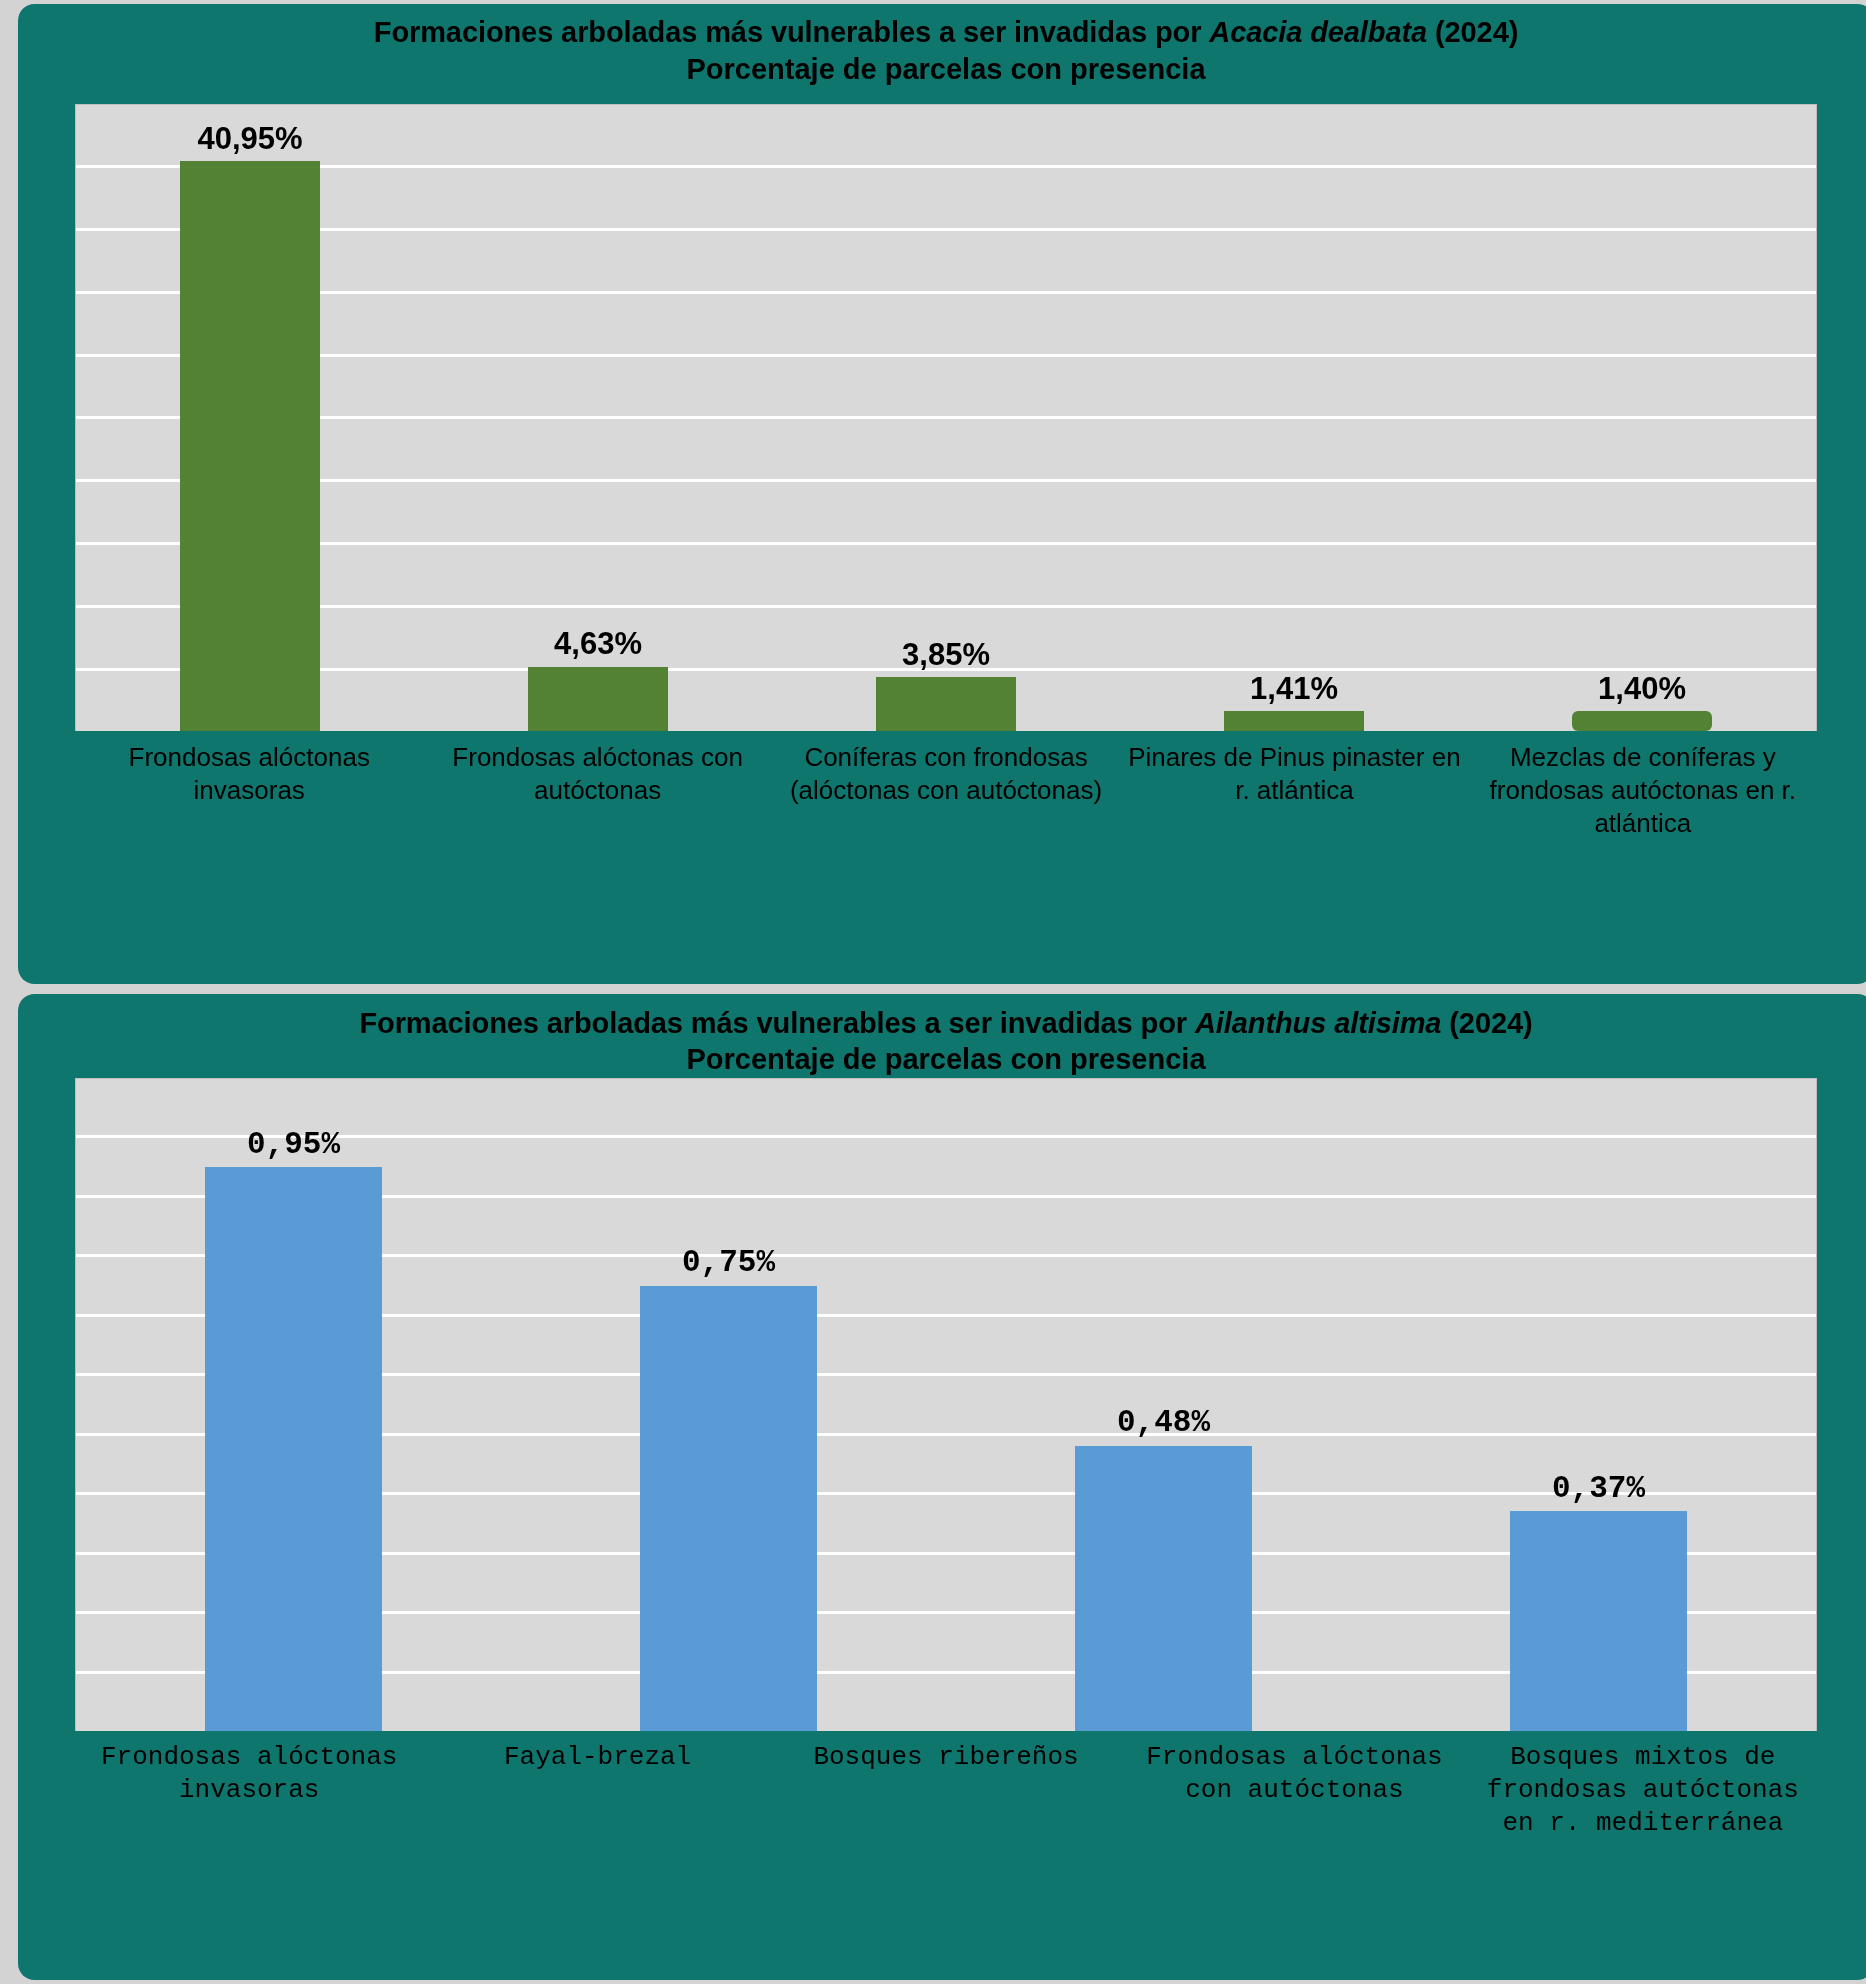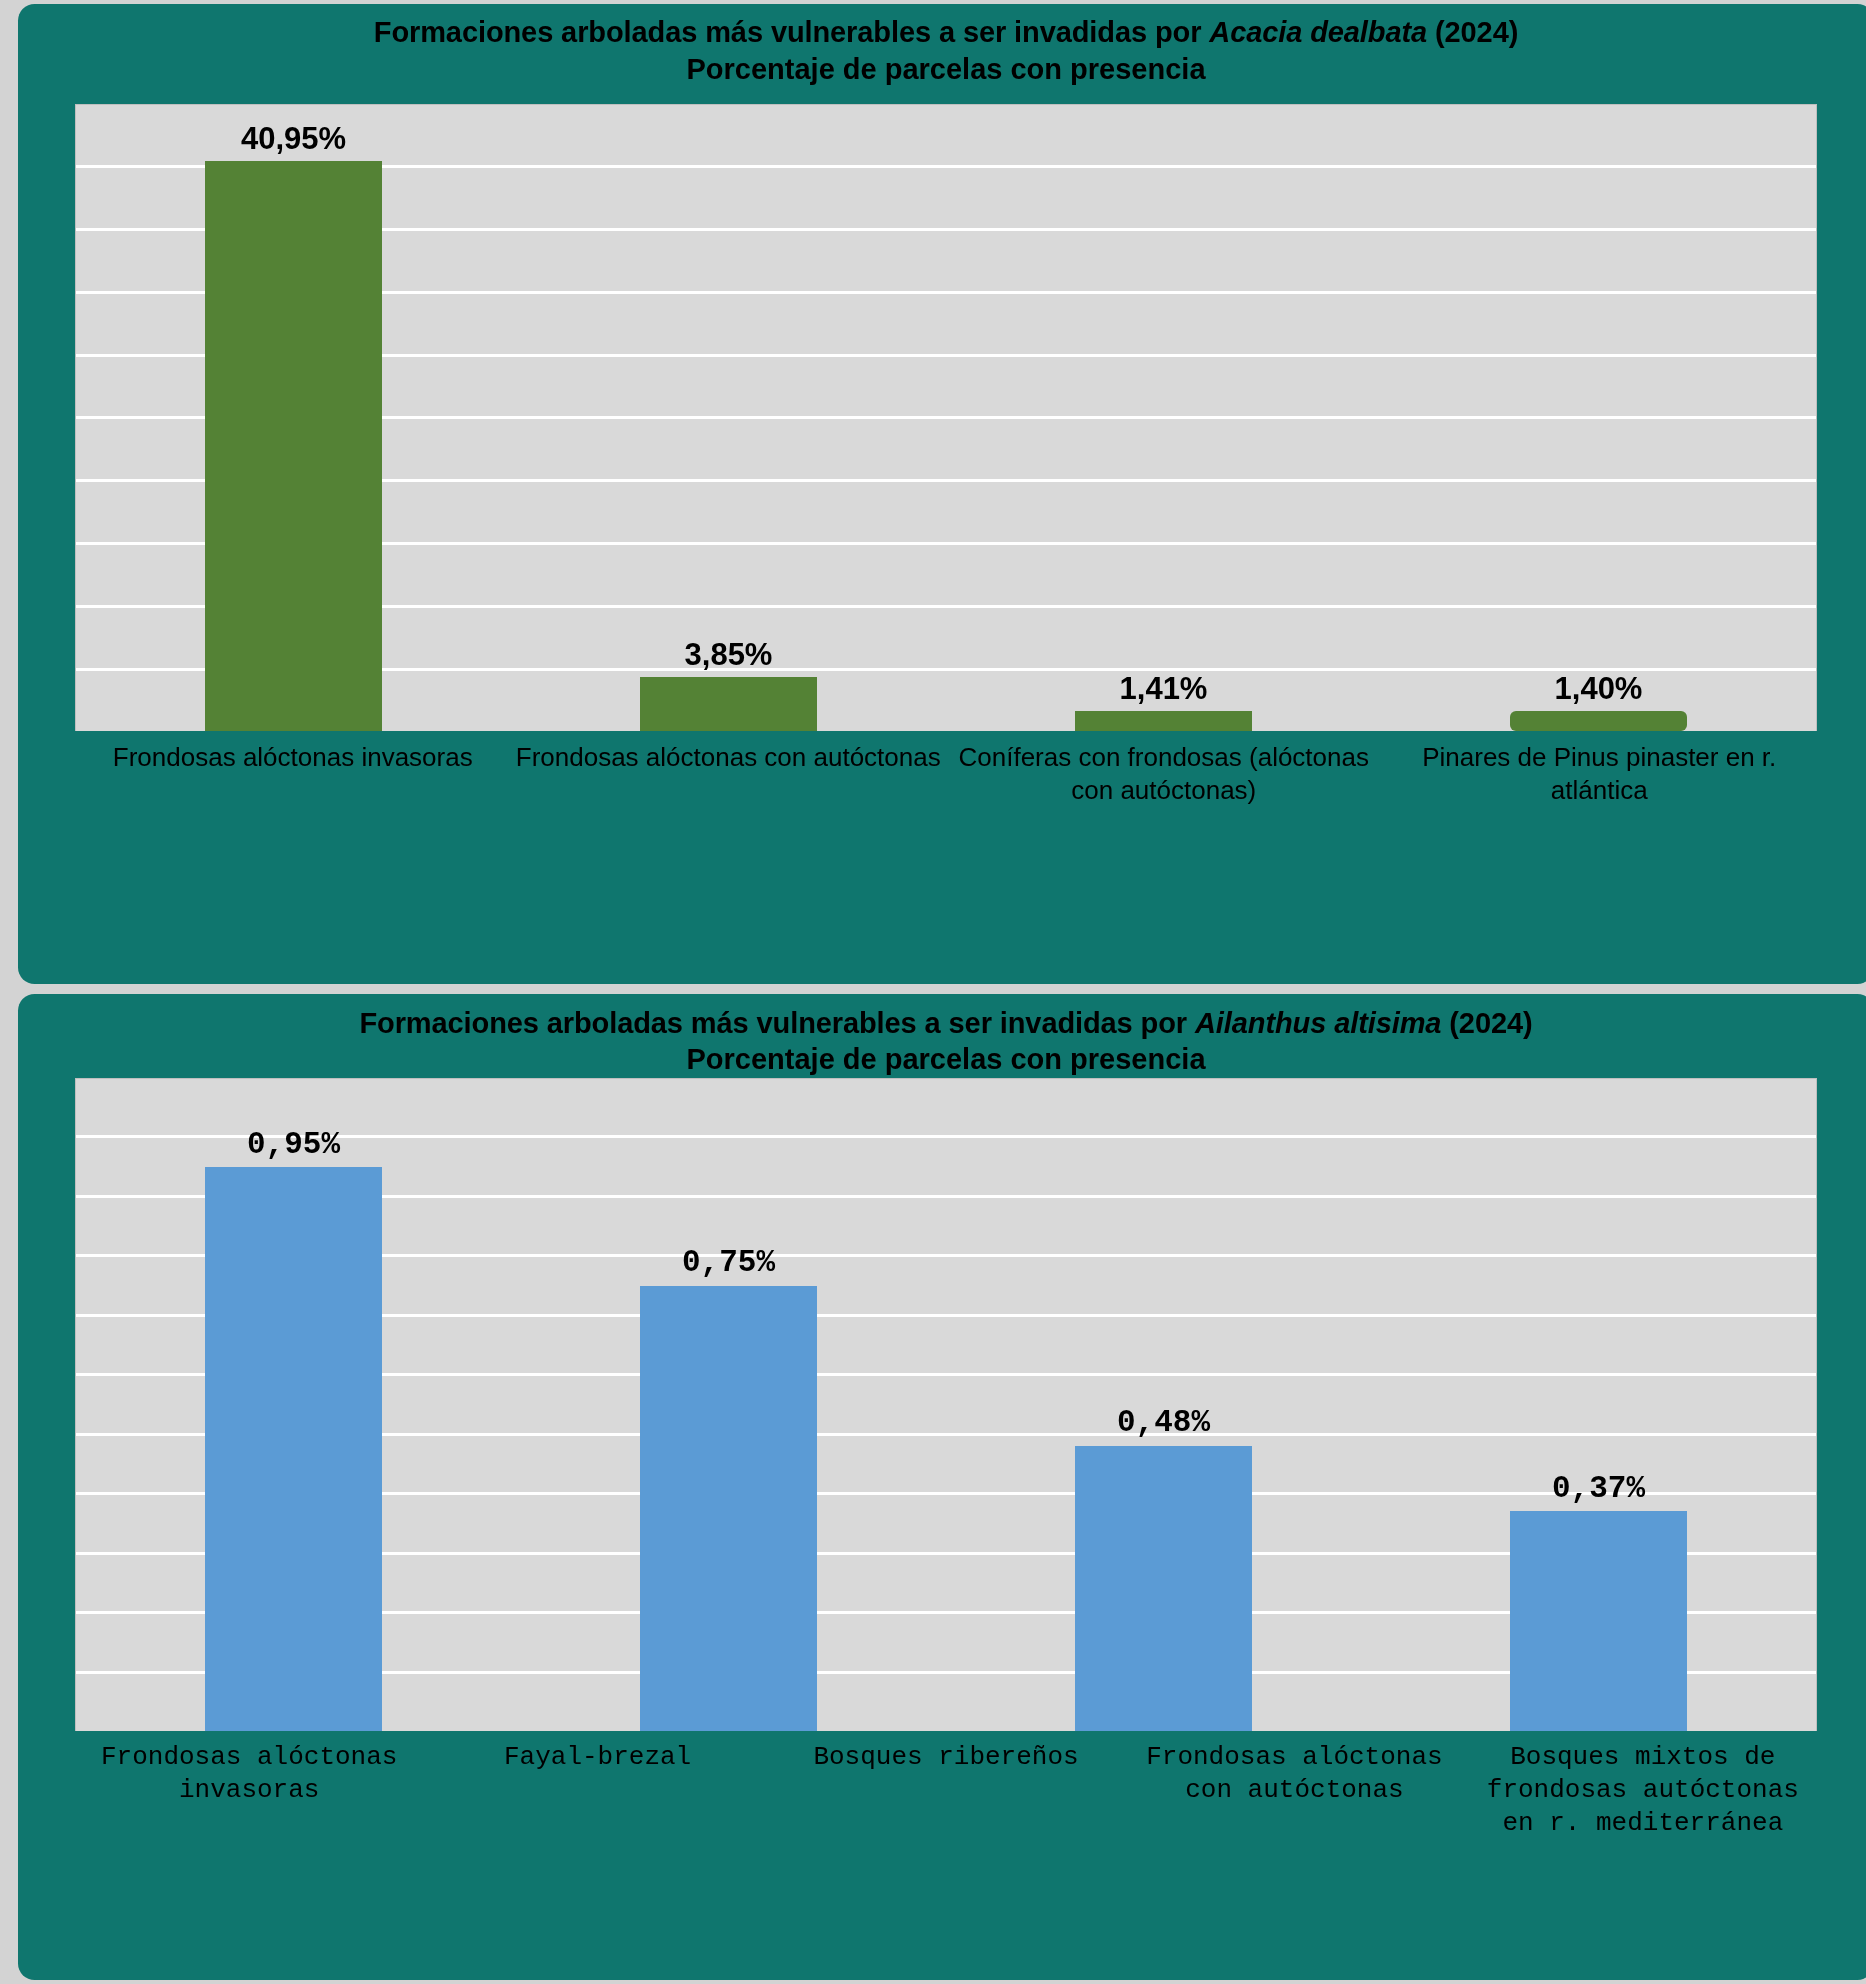--- a/index.html
+++ b/index.html
@@ -192,20 +192,25 @@
           <div class="grid-band"></div>
         </div>
 
         <div class="bars-layer">
           <div class="bar-slot">
             <div class="bar" style="height: 91%; background: rgb(84, 130, 53);">
               <span class="bar-value">40,95%</span>
             </div>
           </div>
           <div class="bar-slot">
+            <div class="bar" style="height: 10.2889%; background: rgb(84, 130, 53);">
+              <span class="bar-value">4,63%</span>
+            </div>
+          </div>
+          <div class="bar-slot">
             <div class="bar" style="height: 8.55556%; background: rgb(84, 130, 53);">
               <span class="bar-value">3,85%</span>
             </div>
           </div>
           <div class="bar-slot">
             <div class="bar" style="height: 3.13333%; background: rgb(84, 130, 53);">
               <span class="bar-value">1,41%</span>
             </div>
           </div>
           <div class="bar-slot">
@@ -215,20 +220,21 @@
           </div>
         </div>
 
       </div>
 
       <div class="cat-labels">
         <div class="cat-label">Frondosas alóctonas invasoras</div>
         <div class="cat-label">Frondosas alóctonas con autóctonas</div>
         <div class="cat-label">Coníferas con frondosas (alóctonas con  autóctonas)</div>
         <div class="cat-label">Pinares de Pinus pinaster en r. atlántica</div>
+        <div class="cat-label">Mezclas de coníferas y frondosas autóctonas en r. atlántica</div>
       </div>
     </div>
 
   </div>
 
   <div class="chart-card" id="chart-card-ailanthus">
 
     <div class="chart-title-block">
       <div class="chart-title">
         <span>Formaciones arboladas más vulnerables a ser invadidas por </span><span class="sp">Ailanthus altisima</span><span> (2024)</span>

